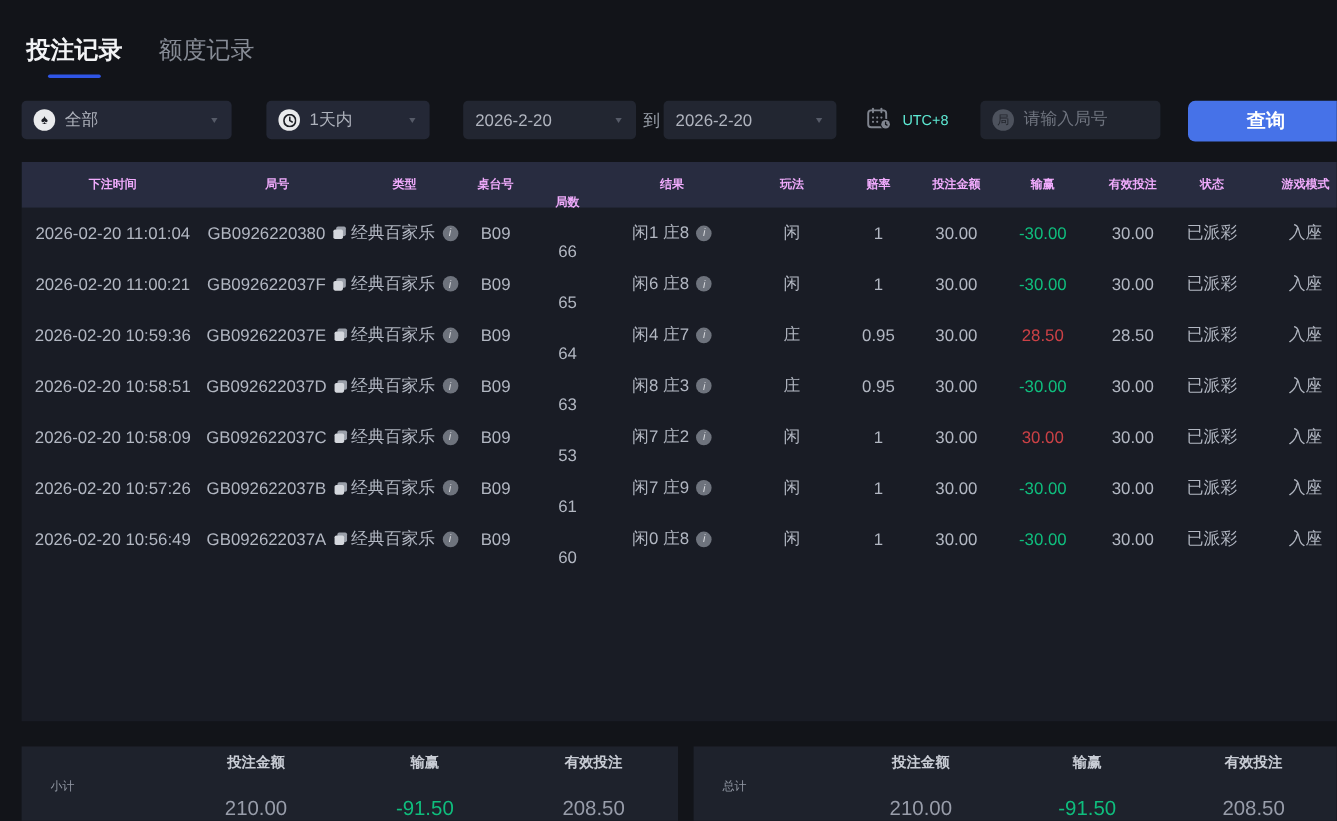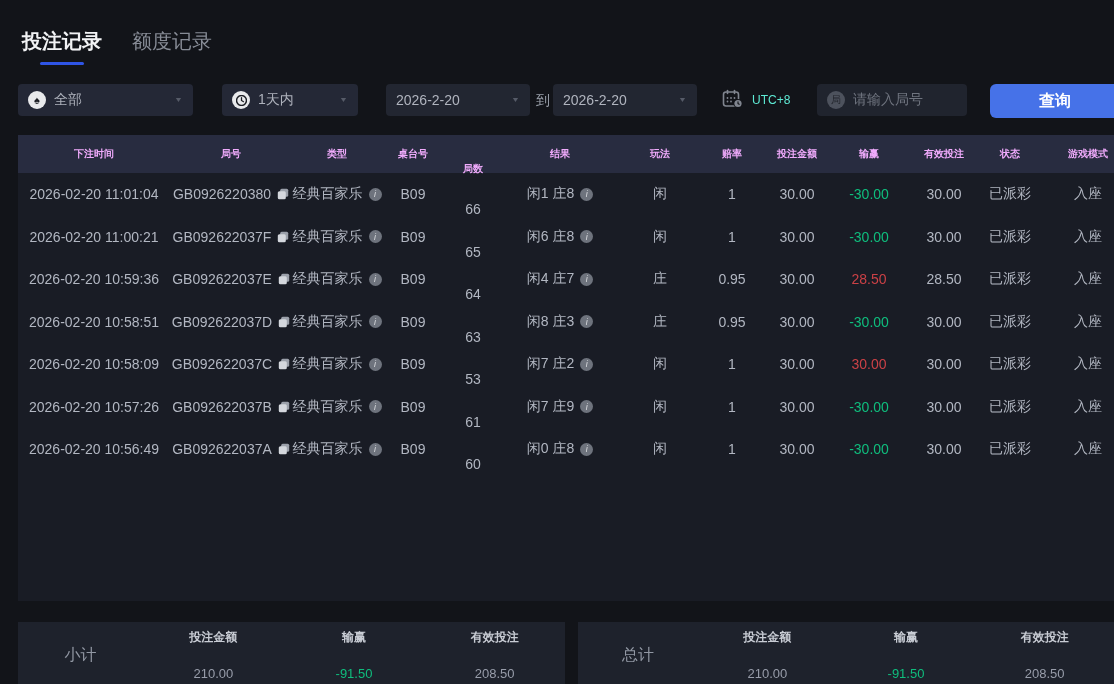--- a/index.html
+++ b/index.html
@@ -43,24 +43,24 @@
   .td{font-size:14px;color:#b2b7c2;text-align:center;display:flex;align-items:center;justify-content:center;gap:6px;}
   .c0{width:152px;}.c1{width:122px;}.c2{width:90px;}.c3{width:62px;}.c4{width:58px;margin-top:30px;}
   .c5{width:116px;}.c6{width:84px;}.c7{width:60px;}.c8{width:70px;}.c9{width:74px;}
   .c10{width:76px;}.c11{width:56px;}.c12{width:100px;}
   .td.negative{color:var(--negative-green);text-align:right;}
   .td.positive{color:var(--positive-red);}
   .info-dot{width:13px;height:13px;border-radius:50%;background:#6e737d;color:#d8dade;font-size:9px;font-style:italic;display:inline-flex;align-items:center;justify-content:center;flex:none;}
   .copy-ic{flex:none;display:inline-flex;}
   
   .summary-panel{position:absolute;top:622px;height:66px;background:#1e222c;display:flex;align-items:center;}
-  .summary-panel .big-label{font-size:16px;color:#9298a4;text-align:center;flex:none;}
+  .summary-panel .big-label{font-size:10px;color:#9298a4;flex:none;padding-left:24px;}
   .stat{flex:1;text-align:center;}
   .stat .s-label{font-size:12px;font-weight:600;color:#c8ccd4;margin-bottom:5px;}
-  .stat .s-value{font-size:13px;color:#989daa;margin-top:20px;}
+  .stat .s-value{font-size:17px;color:#989daa;margin-top:20px;}
   .stat .s-value.negative{color:var(--negative-green);}
 </style>
 </head>
 <body>
 
 <div class="tabs">
   <div class="tab active">
     <span>投注记录</span>
     <i class="underline"></i>
   </div>

